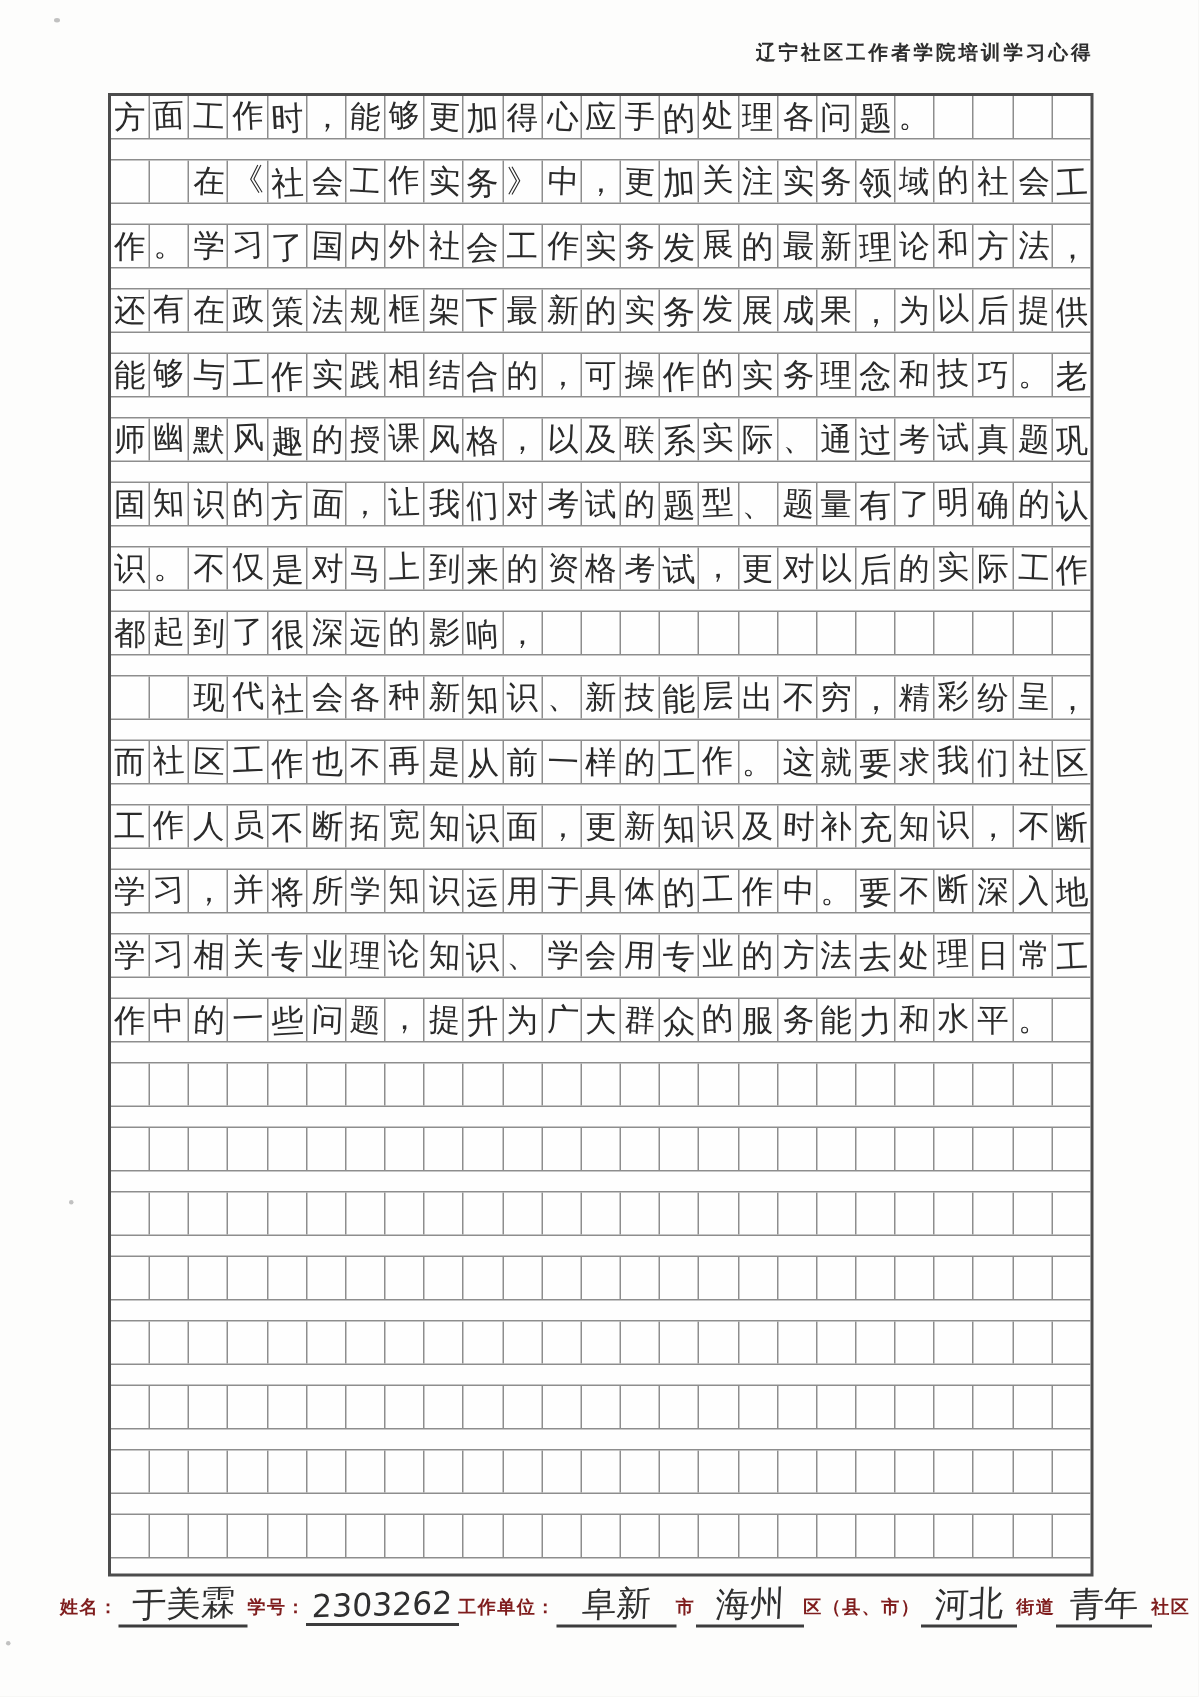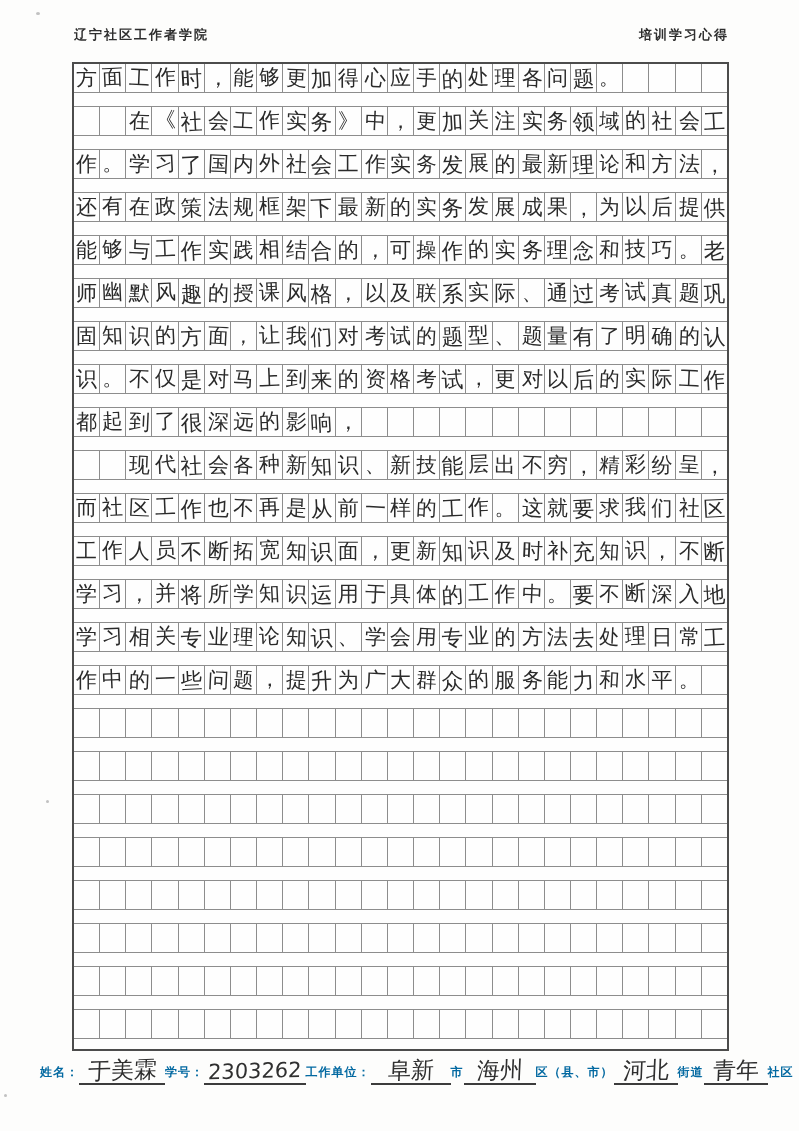--- a/index.html
+++ b/index.html
@@ -12,21 +12,21 @@
     color:#222;
   }
   
   .speck{position:absolute;background:#9a9a9a;border-radius:50%;opacity:.6;}
   .speck.s1{left:36px;top:12px;width:4px;height:3px;}
   .speck.s2{left:46px;top:800px;width:3px;height:3px;}
   .speck.s3{left:4px;top:1094px;width:3px;height:3px;}
 
   .header{
     position:absolute;left:74px;right:70px;top:26px;
-    display:flex;justify-content:space-between;align-items:baseline;gap:48px;
+    display:flex;justify-content:flex-end;align-items:baseline;
   }
   .header .htext{
     font-size:13px;font-weight:bold;color:#2e2e2e;letter-spacing:2px;
   }
 
   .grid-box{
     position:absolute;left:72px;top:62px;width:657px;height:989px;
     border:2px solid #4c4c4c;
     box-sizing:border-box;
     background:#fefefe;
@@ -53,21 +53,21 @@
   .cell:nth-child(2n) .hwchar{transform:rotate(-2.5deg) translateY(-1px);}
   .cell:nth-child(3n) .hwchar{transform:rotate(2.5deg) translateX(1px);}
   .cell:nth-child(5n) .hwchar{transform:rotate(-3deg) translateY(1px) scale(1.03);}
   .cell:nth-child(7n) .hwchar{transform:rotate(3deg) scale(.97);}
 
   .footer{
     position:absolute;left:40px;right:14px;top:1056px;
     display:flex;align-items:baseline;white-space:nowrap;
   }
   .plabel{
-    font-size:12px;font-weight:bold;color:#0369a1;letter-spacing:1px;
+    font-size:12px;font-weight:bold;color:#7f1d1d;letter-spacing:1px;
     flex:0 0 auto;
   }
   .hwvalue{
     font-size:23px;color:#2f2f2f;font-weight:500;
     border-bottom:2px solid #3c3c3c;
     text-align:center;line-height:1.1;
     flex:0 0 auto;
     padding:0 4px;
     transform:translateY(2px);
   }

